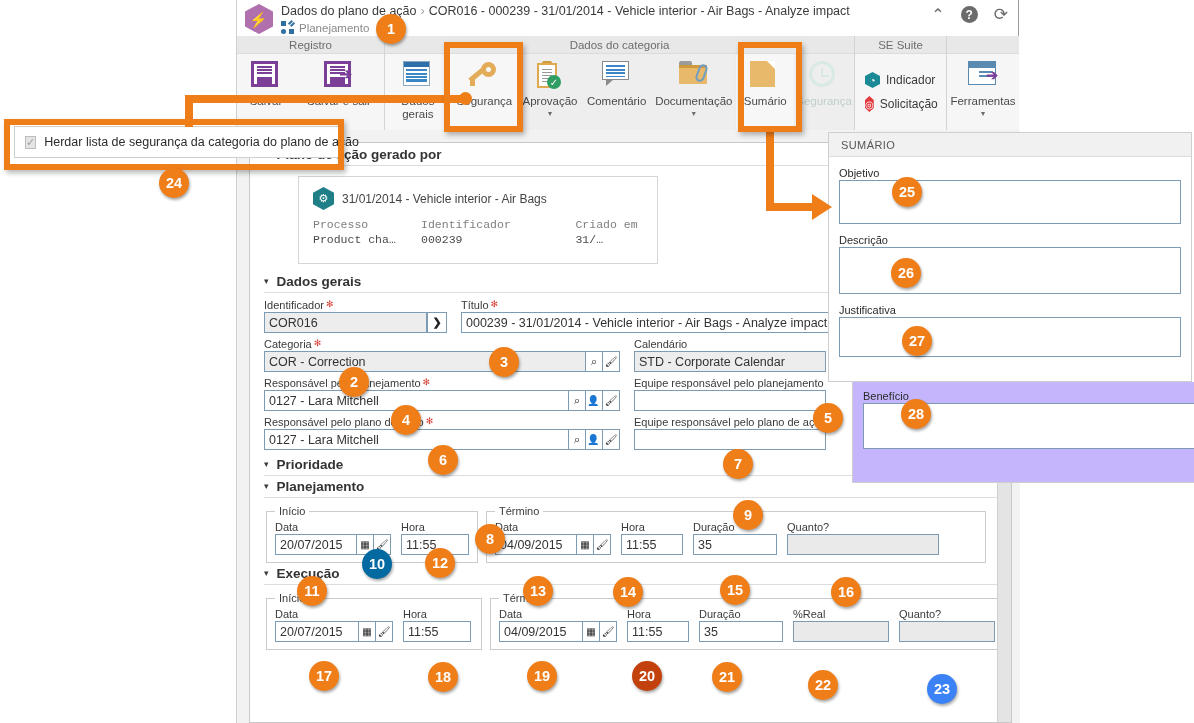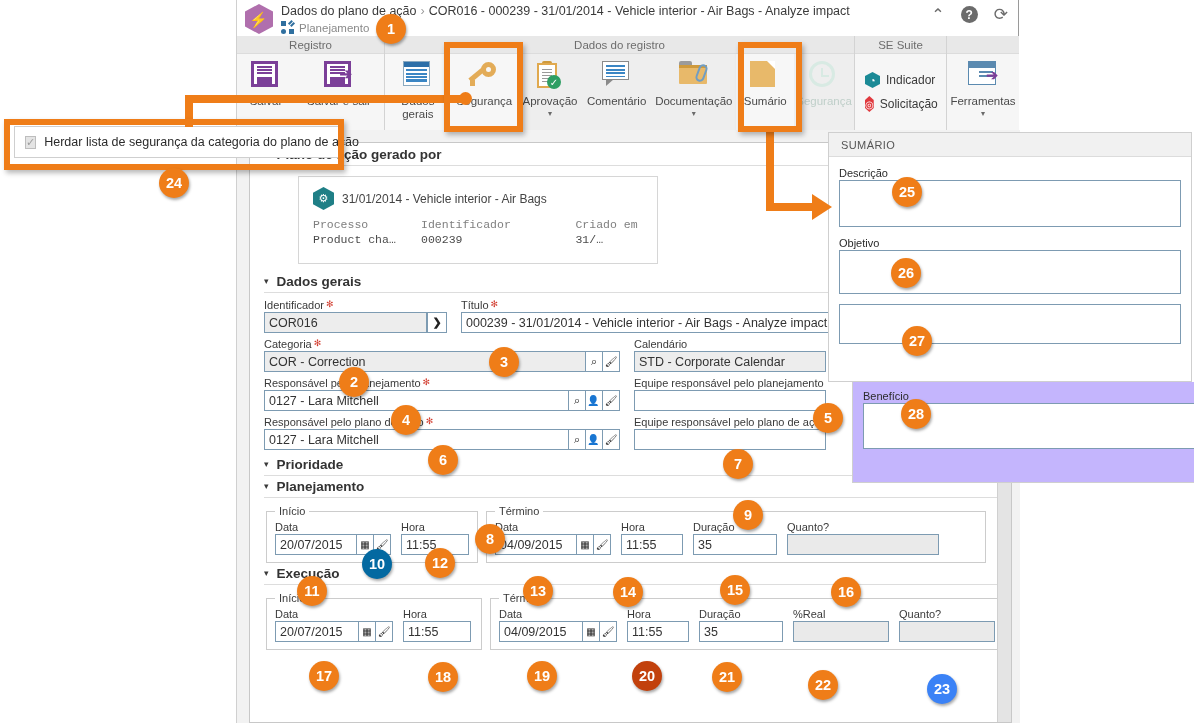--- a/index.html
+++ b/index.html
@@ -330,21 +330,21 @@
                 <div class="ico-floppy">
                   <span class="arrow-r">➔</span>
                 </div>
               </div>
             <div class="rib-label">Salvar e sair</div>
           </div>
         </div>
       </div>
 
       <div class="rib-group" style="width:470px">
-        <div class="rib-head">Dados do registro</div>
+        <div class="rib-head">Dados do categoria</div>
         <div class="rib-body gray">
           <div class="rib-btn white" style="width:68px">
             <div class="ico">
                 <div class="ico-doc"></div>
               </div>
             <div class="rib-label">Dados gerais</div>
           </div>
           <div class="rib-btn white" style="width:70px">
             <div class="ico">
               <div class="ico-key">
@@ -659,28 +659,29 @@
           <div class="vthumb"></div>
         </div>
       </div>
     </div>
   </div>
 
   <div class="sumario">
     <div class="sum-head">SUMÁRIO</div>
     <div class="sum-body">
       <div class="sum-fld">
+        <div class="sum-lbl">Objetivo</div>
+        <div class="sum-area h2"></div>
+      </div>
+      <div class="sum-fld">
         <div class="sum-lbl">Descrição</div>
         <div class="sum-area h1"></div>
       </div>
       <div class="sum-fld">
-        <div class="sum-lbl">Objetivo</div>
-        <div class="sum-area h2"></div>
-      </div>
-      <div class="sum-fld">
+        <div class="sum-lbl">Justificativa</div>
         <div class="sum-area h3"></div>
       </div>
     </div>
   </div>
   <div class="sumario-lower">
     <div class="sum-fld">
       <div class="sum-lbl">Benefício</div>
       <div class="sum-area h4"></div>
     </div>
   </div>

